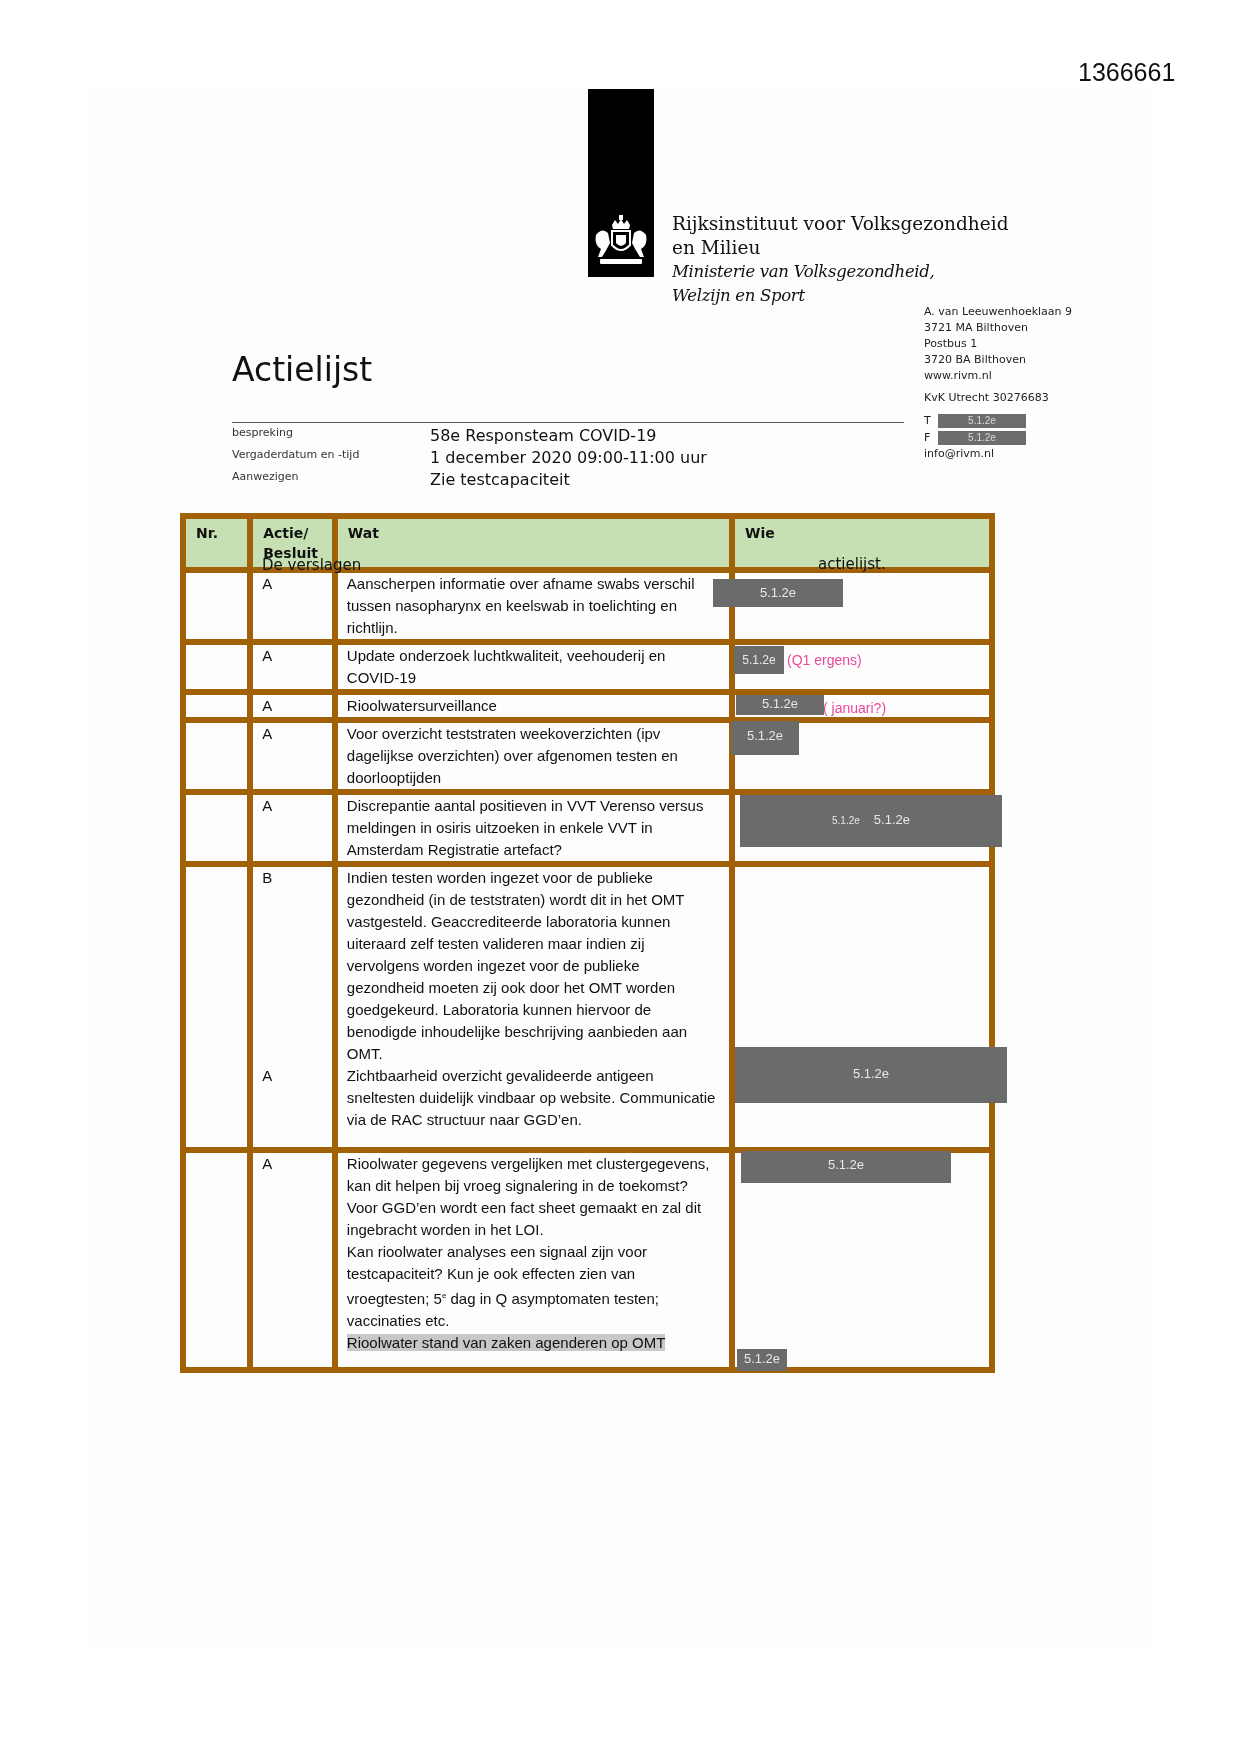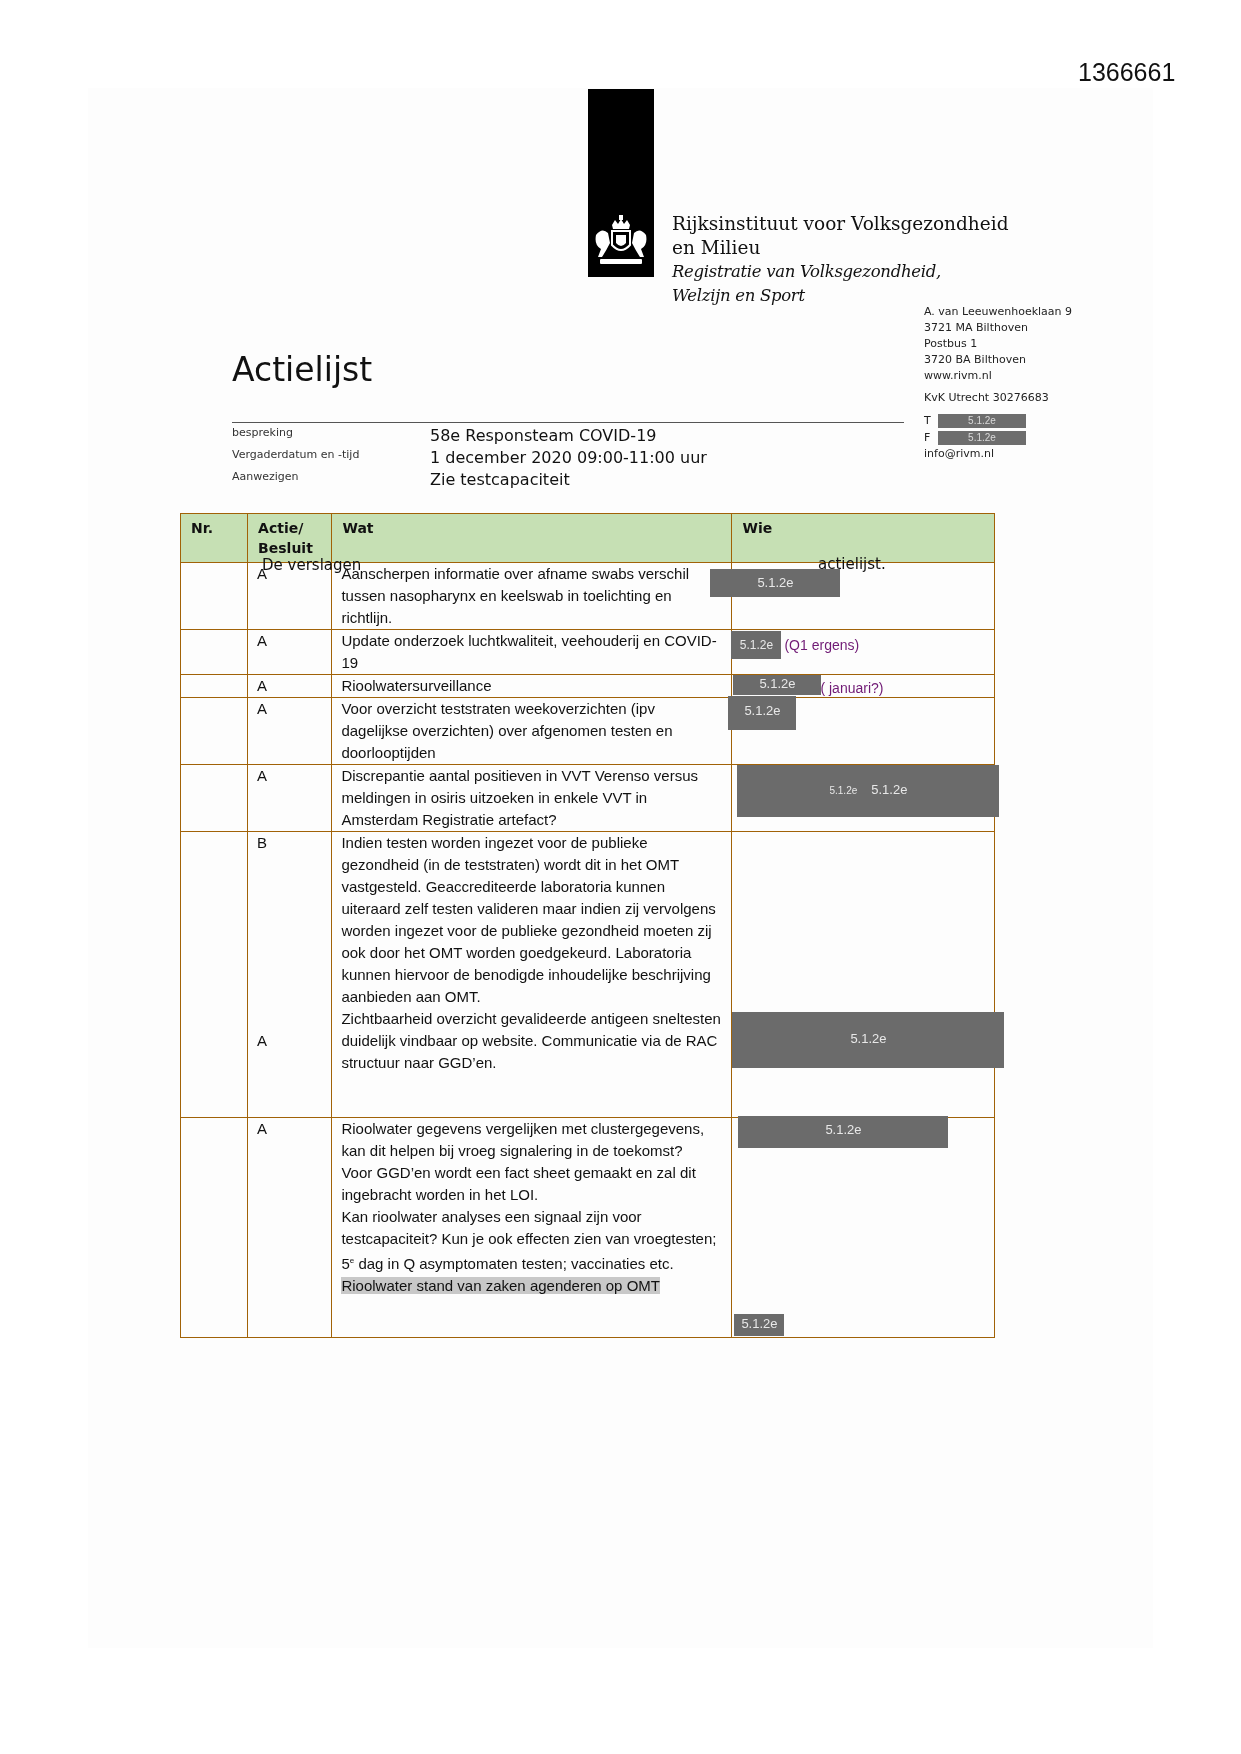--- a/index.html
+++ b/index.html
@@ -24,31 +24,31 @@
 
     .title { position: absolute; left: 232px; top: 350px; font-family: "DejaVu Sans", sans-serif; font-size: 33px; color: #111; }
     .title-rule { position: absolute; left: 232px; top: 422px; width: 672px; height: 1px; background: #555; }
 
     .meta { position: absolute; left: 232px; top: 426px; }
     .meta-row { display: flex; height: 22px; align-items: flex-start; }
     .meta-label { width: 198px; font-size: 11px; color: #333; }
     .meta-value { font-family: "DejaVu Sans", sans-serif; font-size: 16px; color: #111; }
 
     .action-table { position: absolute; left: 180px; top: 513px; width: 815px; border-collapse: collapse; font-family: "Liberation Sans", sans-serif; }
-    .action-table th, .action-table td { border: 1px solid #a16207; vertical-align: top; text-align: left; }
+    .action-table th, .action-table td { border: 6px solid #a16207; vertical-align: top; text-align: left; }
     .action-table th { background: #c6e0b4; font-family: "DejaVu Sans", sans-serif; font-weight: bold; font-size: 14px; padding: 4px 10px; line-height: 20px; height: 43px; }
     .action-table td { font-size: 15px; line-height: 22px; padding: 0 9px; color: #111; }
     .col-nr { width: 69px; }
     .col-type { width: 85px; }
     .col-wat { width: 418px; margin-top: 28px; }
     .col-wie { width: 279px; }
     .wie-cell { position: relative; }
 
     .redact { position: absolute; background: #6b6b6b; color: #e8e8e8; font-family: "Liberation Sans", sans-serif; font-size: 13px; text-align: center; }
-    .red-note { position: absolute; color: #701a75; font-size: 14px; font-family: "Liberation Sans", sans-serif; white-space: nowrap; }
+    .red-note { position: absolute; color: #ec4899; font-size: 14px; font-family: "Liberation Sans", sans-serif; white-space: nowrap; }
     .overlay-text { position: absolute; font-family: "DejaVu Sans", sans-serif; font-size: 15px; color: #111; white-space: nowrap; }
     .highlight { background: #c8c8c8; }
     .type-block { display: block; }
   </style>
 </head>
 <body>
 
 <div class="doc-id">1366661</div>
 
 <div class="scan-area"></div>
@@ -64,21 +64,21 @@
       <path d="M54 22 Q48 14 42 20 L40 30 Q44 38 48 44 L52 44 L49 36 Q56 32 54 22 Z"></path>
       <rect x="8" y="46" width="42" height="5" rx="1"></rect>
     </g>
   </svg>
 </div>
 <div class="org-name">
   <div>Rijksinstituut voor Volksgezondheid</div>
   <div>en Milieu</div>
 </div>
 <div class="ministry">
-  <div>Registratie van Volksgezondheid,</div>
+  <div>Ministerie van Volksgezondheid,</div>
   <div>Welzijn en Sport</div>
 </div>
 
 <div class="address">
   <span class="addr-line">A. van Leeuwenhoeklaan 9</span>
   <span class="addr-line">3721 MA  Bilthoven</span>
   <span class="addr-line">Postbus 1</span>
   <span class="addr-line">3720 BA  Bilthoven</span>
   <span class="addr-line">www.rivm.nl</span>
   <div class="gap"></div>

